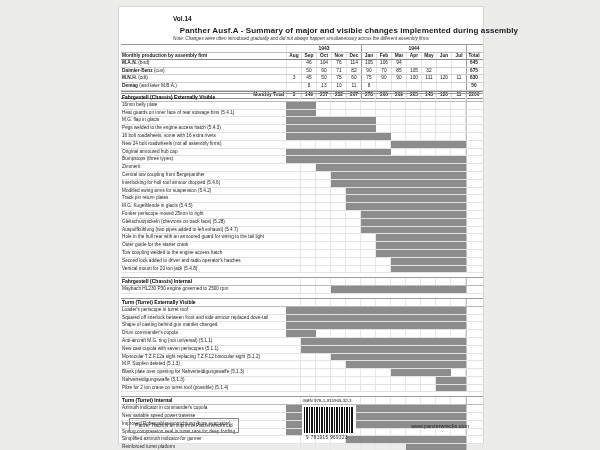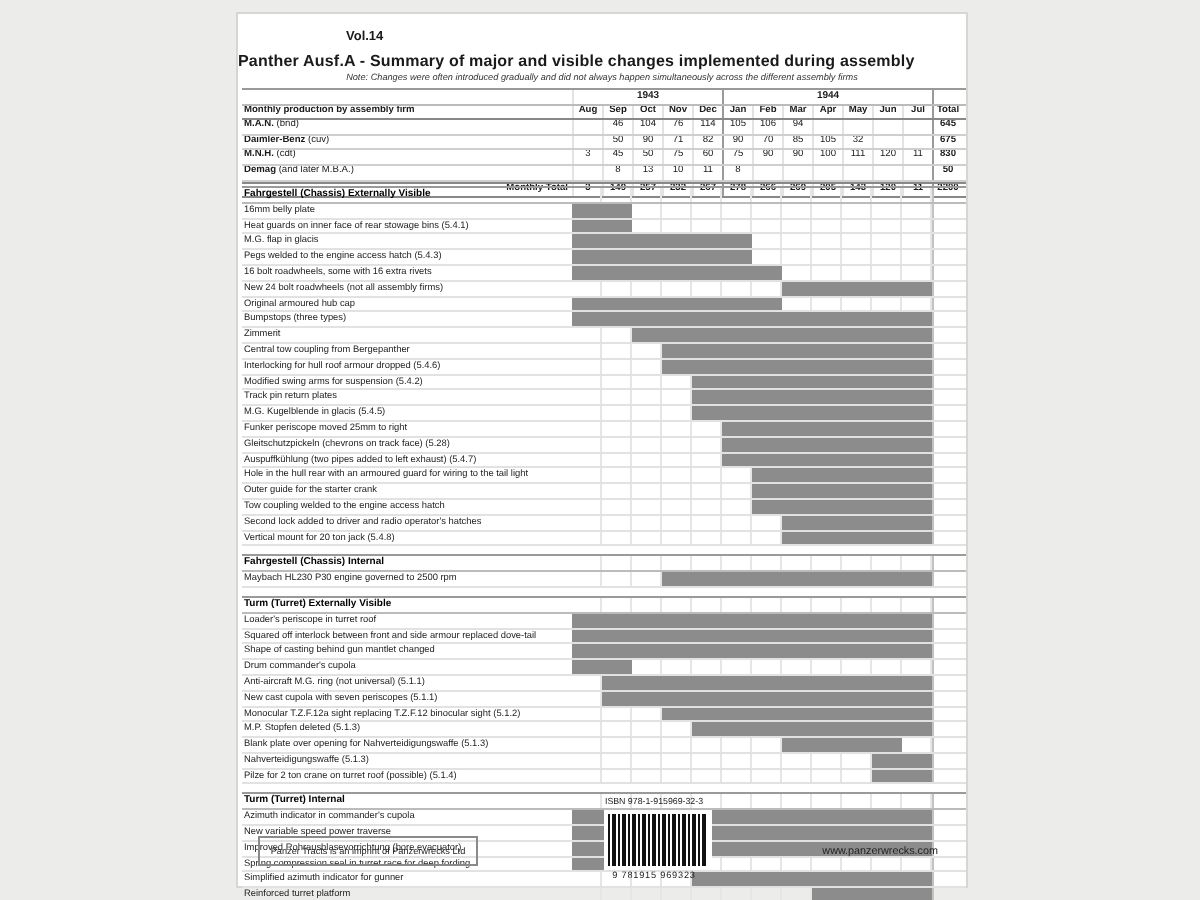--- a/index.html
+++ b/index.html
@@ -8,21 +8,21 @@
     background:#ececea;
     font-family:"Liberation Sans", sans-serif;
     color:#1a1a1a;
     overflow:hidden;
   }
   .page{
     position:absolute;left:118px;top:6px;width:366px;height:438px;
     background:#ffffff;border:1px solid #d6d6d4;box-sizing:border-box;
   }
   .vol{position:absolute;left:54px;top:8px;font-size:6.5px;font-weight:bold;}
-  .title{position:absolute;left:0;top:19px;width:100%;font-size:8px;font-weight:bold;letter-spacing:.1px;}
+  .title{position:absolute;left:0;top:19px;width:100%;text-align:center;font-size:8px;font-weight:bold;letter-spacing:.1px;padding-left:48px;}
   .note{position:absolute;left:0;top:29px;width:100%;text-align:center;font-size:4.6px;font-style:italic;color:#333;}
 
   
   .prod{position:absolute;left:2px;top:37px;width:362px;border-top:1px solid #999;}
   .prow{display:flex;height:6.6px;line-height:6.6px;border-bottom:1px solid #cfcfcf;}
   .prow.year{border-bottom:1px solid #bbb;}
   .prow.months{border-bottom:1px solid #888;}
   .prow.total-row{border-top:1px solid #888;border-bottom:1px solid #888;font-weight:bold;}
   .pcell{font-size:4.8px;box-sizing:border-box;text-align:center;flex:0 0 15px;border-left:1px solid #e3e3e3;overflow:hidden;white-space:nowrap;}
   .pcell.lbl{flex:0 0 165px;text-align:left;border-left:none;padding-left:1px;}

